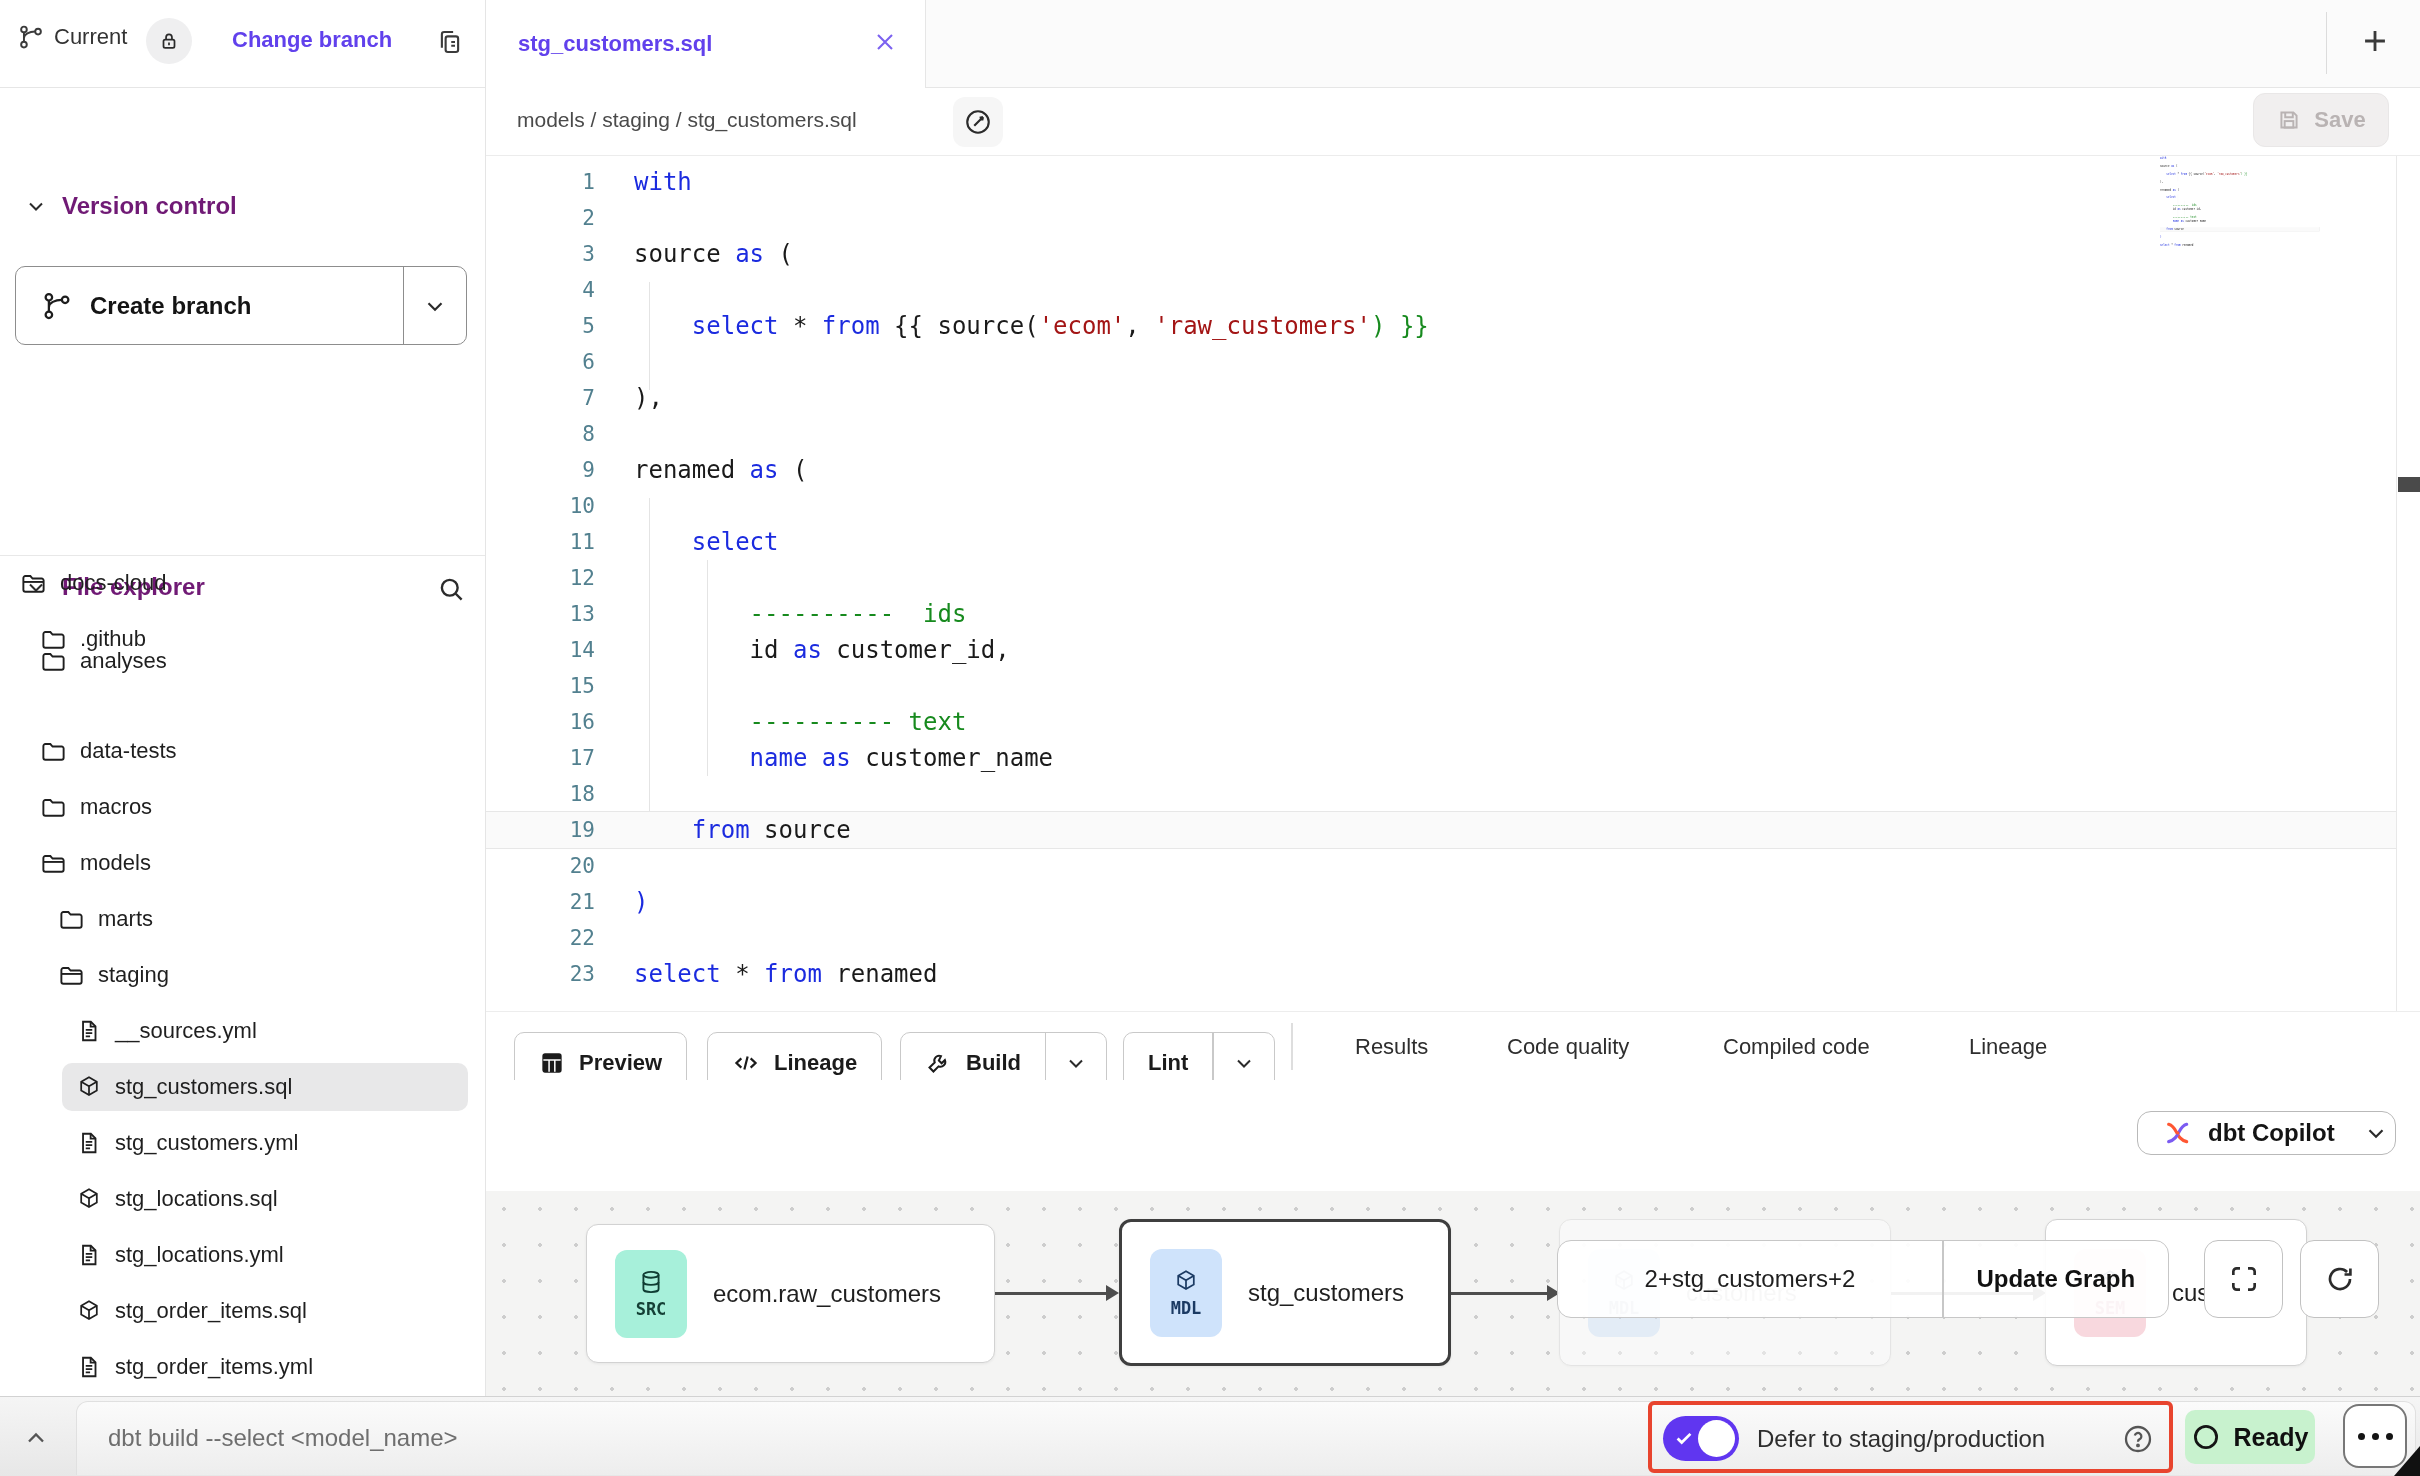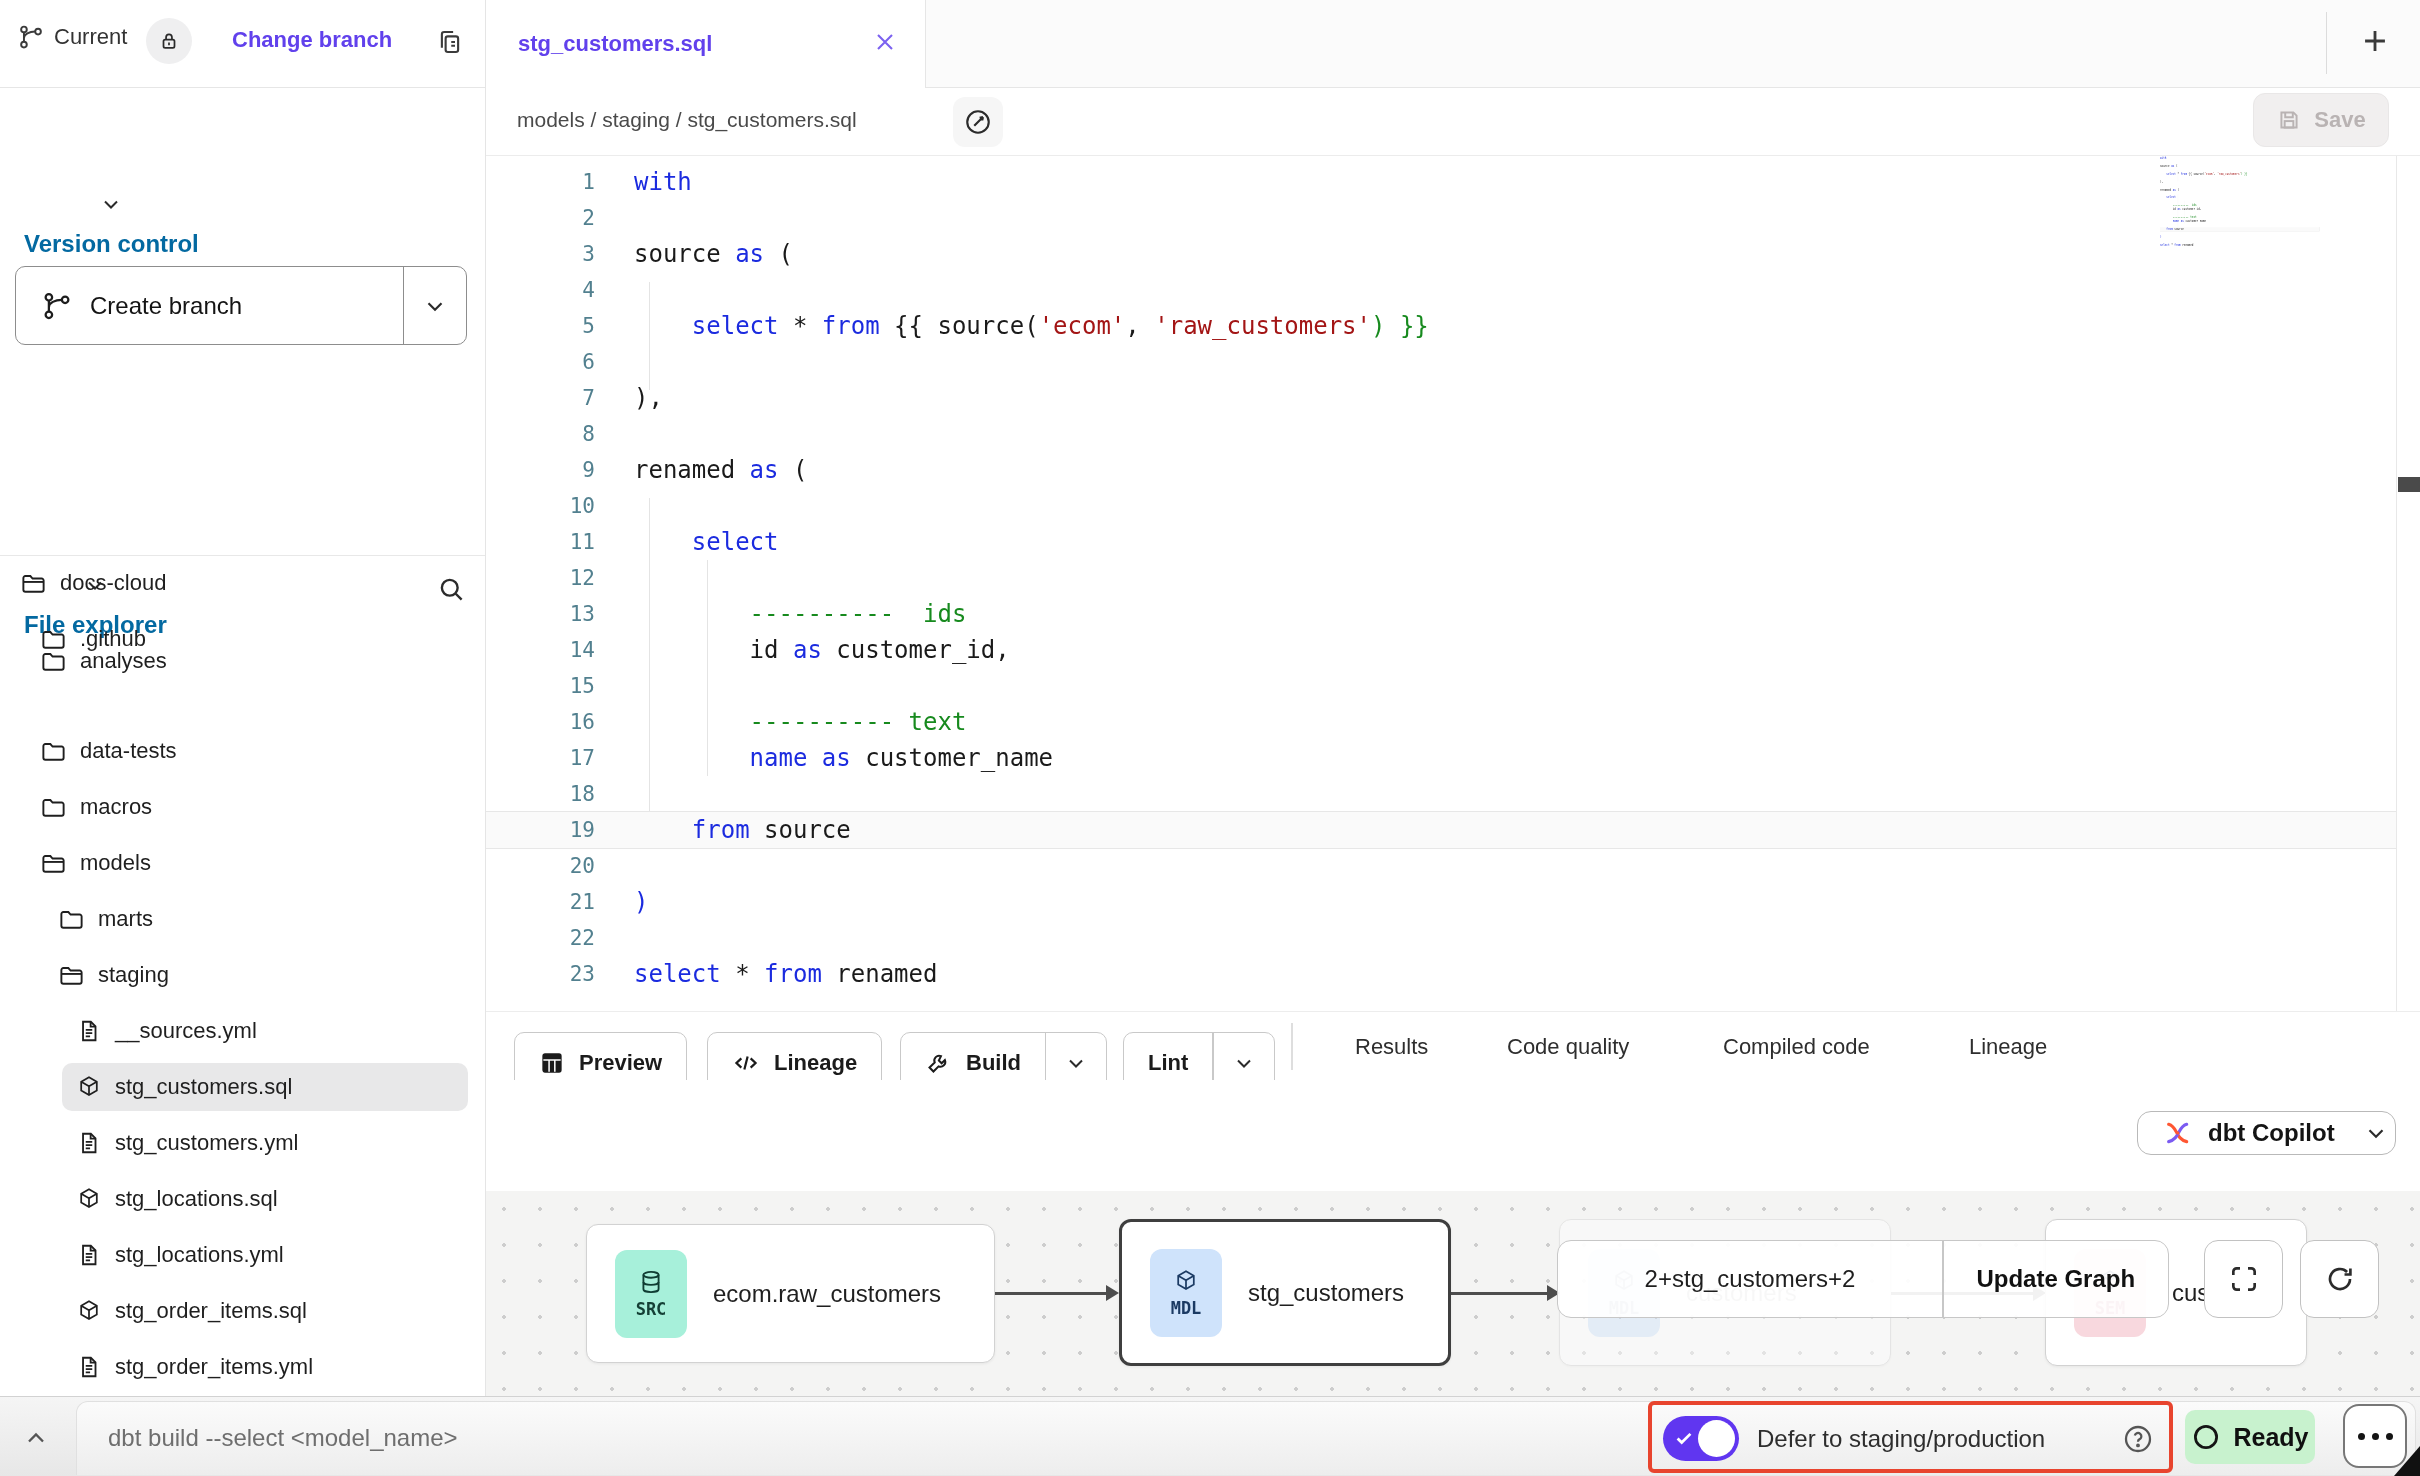--- a/index.html
+++ b/index.html
@@ -15,26 +15,26 @@
   #current-branch { left:18px; top:24px; display:flex; align-items:center; gap:10px;
                     font-size:22px; color:#333; }
   #lock-chip { left:146px; top:18px; width:46px; height:46px; border-radius:50%;
                background:#efeff0; display:flex; align-items:center; justify-content:center; }
   #change-branch { left:232px; top:27px; font-size:22px; font-weight:600; color:#6141ec; cursor:pointer; }
   #copy-btn { left:435px; top:27px; }
 
   
   #sidebar { left:0; top:88px; width:486px; height:1308px; background:#fff; }
   #sidebar-divider { left:485px; top:0; width:1px; height:1396px; background:#e5e5e5; }
-  .section-header { display:flex; align-items:center; gap:14px; font-size:24px; font-weight:700; color:#0369a1;flex-direction:column; }
+  .section-header { display:flex; align-items:center; gap:14px; font-size:24px; font-weight:700; color:#701a75; }
   #vc-header { left:24px; top:104px; }
   #create-branch-btn { left:15px; top:178px; width:452px; height:79px; border:1.6px solid #8d8d8d;
                        border-radius:10px; background:#fff; display:flex; align-items:center; }
   #create-branch-main { flex:1; display:flex; align-items:center; gap:18px; padding-left:26px;
-                        font-size:24px; font-weight:400; color:#141414; height:100%; }
+                        font-size:24px; font-weight:700; color:#141414; height:100%; }
   #create-branch-divider { width:1.4px; height:100%; background:#8d8d8d; }
   #create-branch-caret { width:62px; height:100%; display:flex; align-items:center; justify-content:center; }
   #vc-bottom-divider { left:0; top:467px; width:486px; height:1px; background:#e8e8e8; }
   #fe-header { left:24px; top:485px; }
   #fe-search { left:436px; top:486px; }
 
   .tree-item { position:absolute; left:0; width:486px; height:56px; display:flex;
                align-items:center; cursor:pointer; }
   .tree-pill { position:absolute; left:62px; right:18px; top:4px; bottom:4px;
                background:#e8e8e9; border-radius:10px; }

